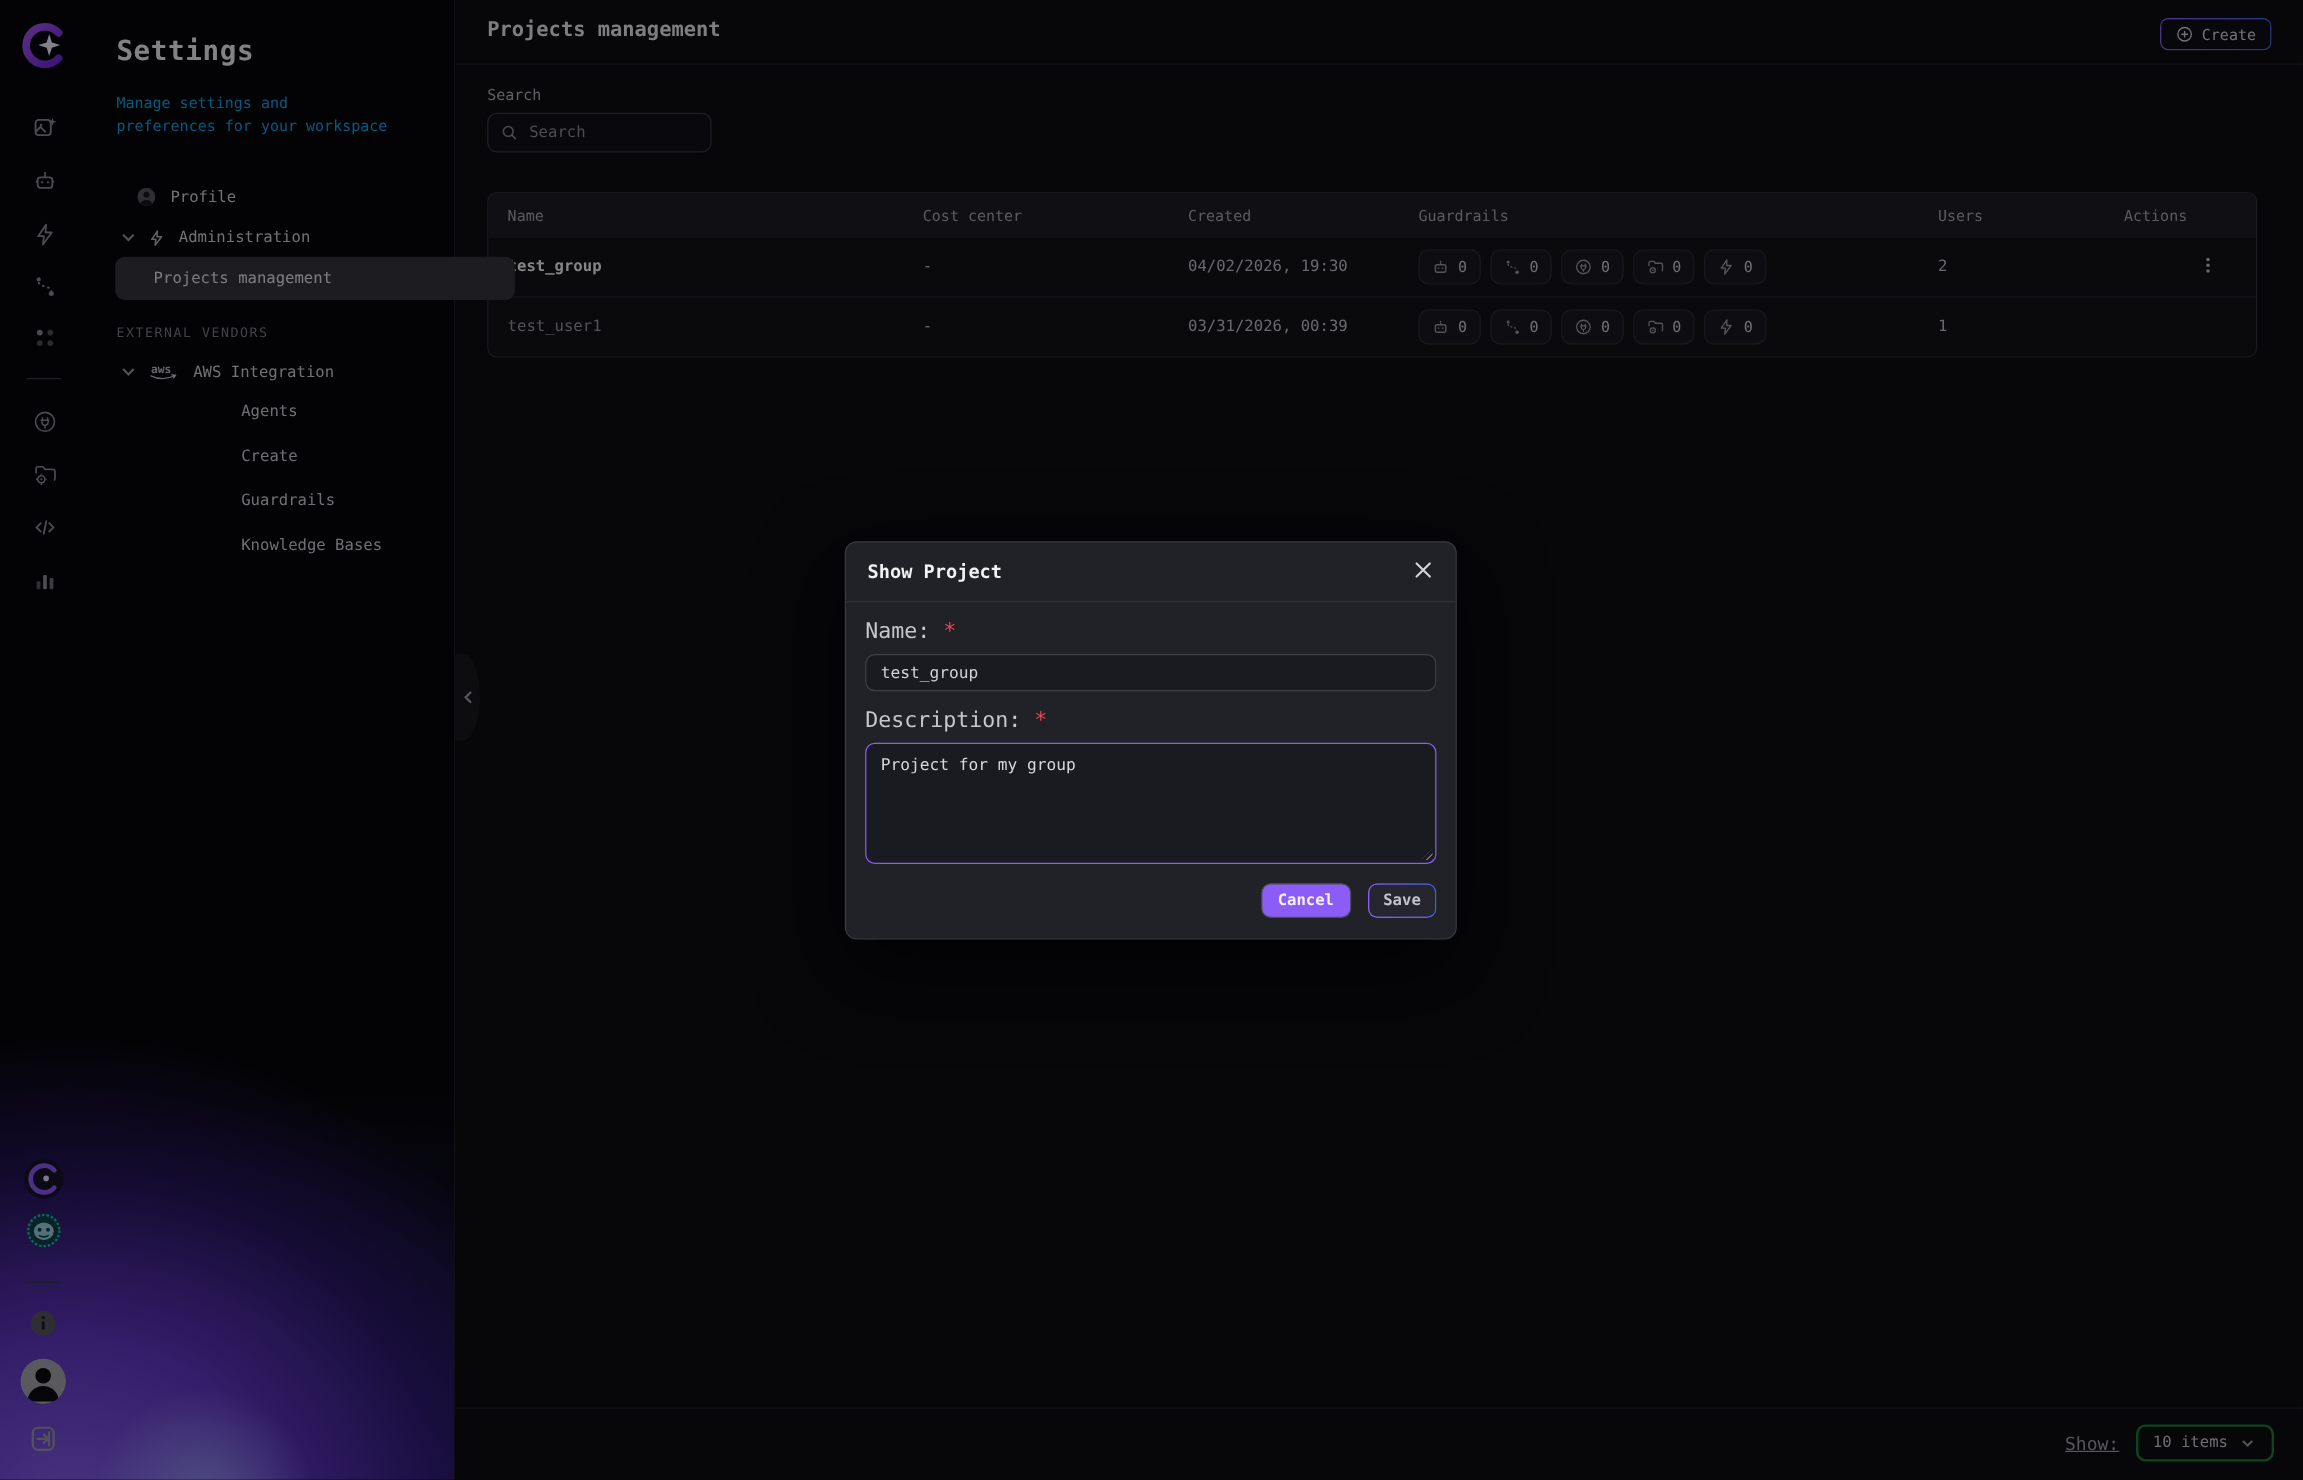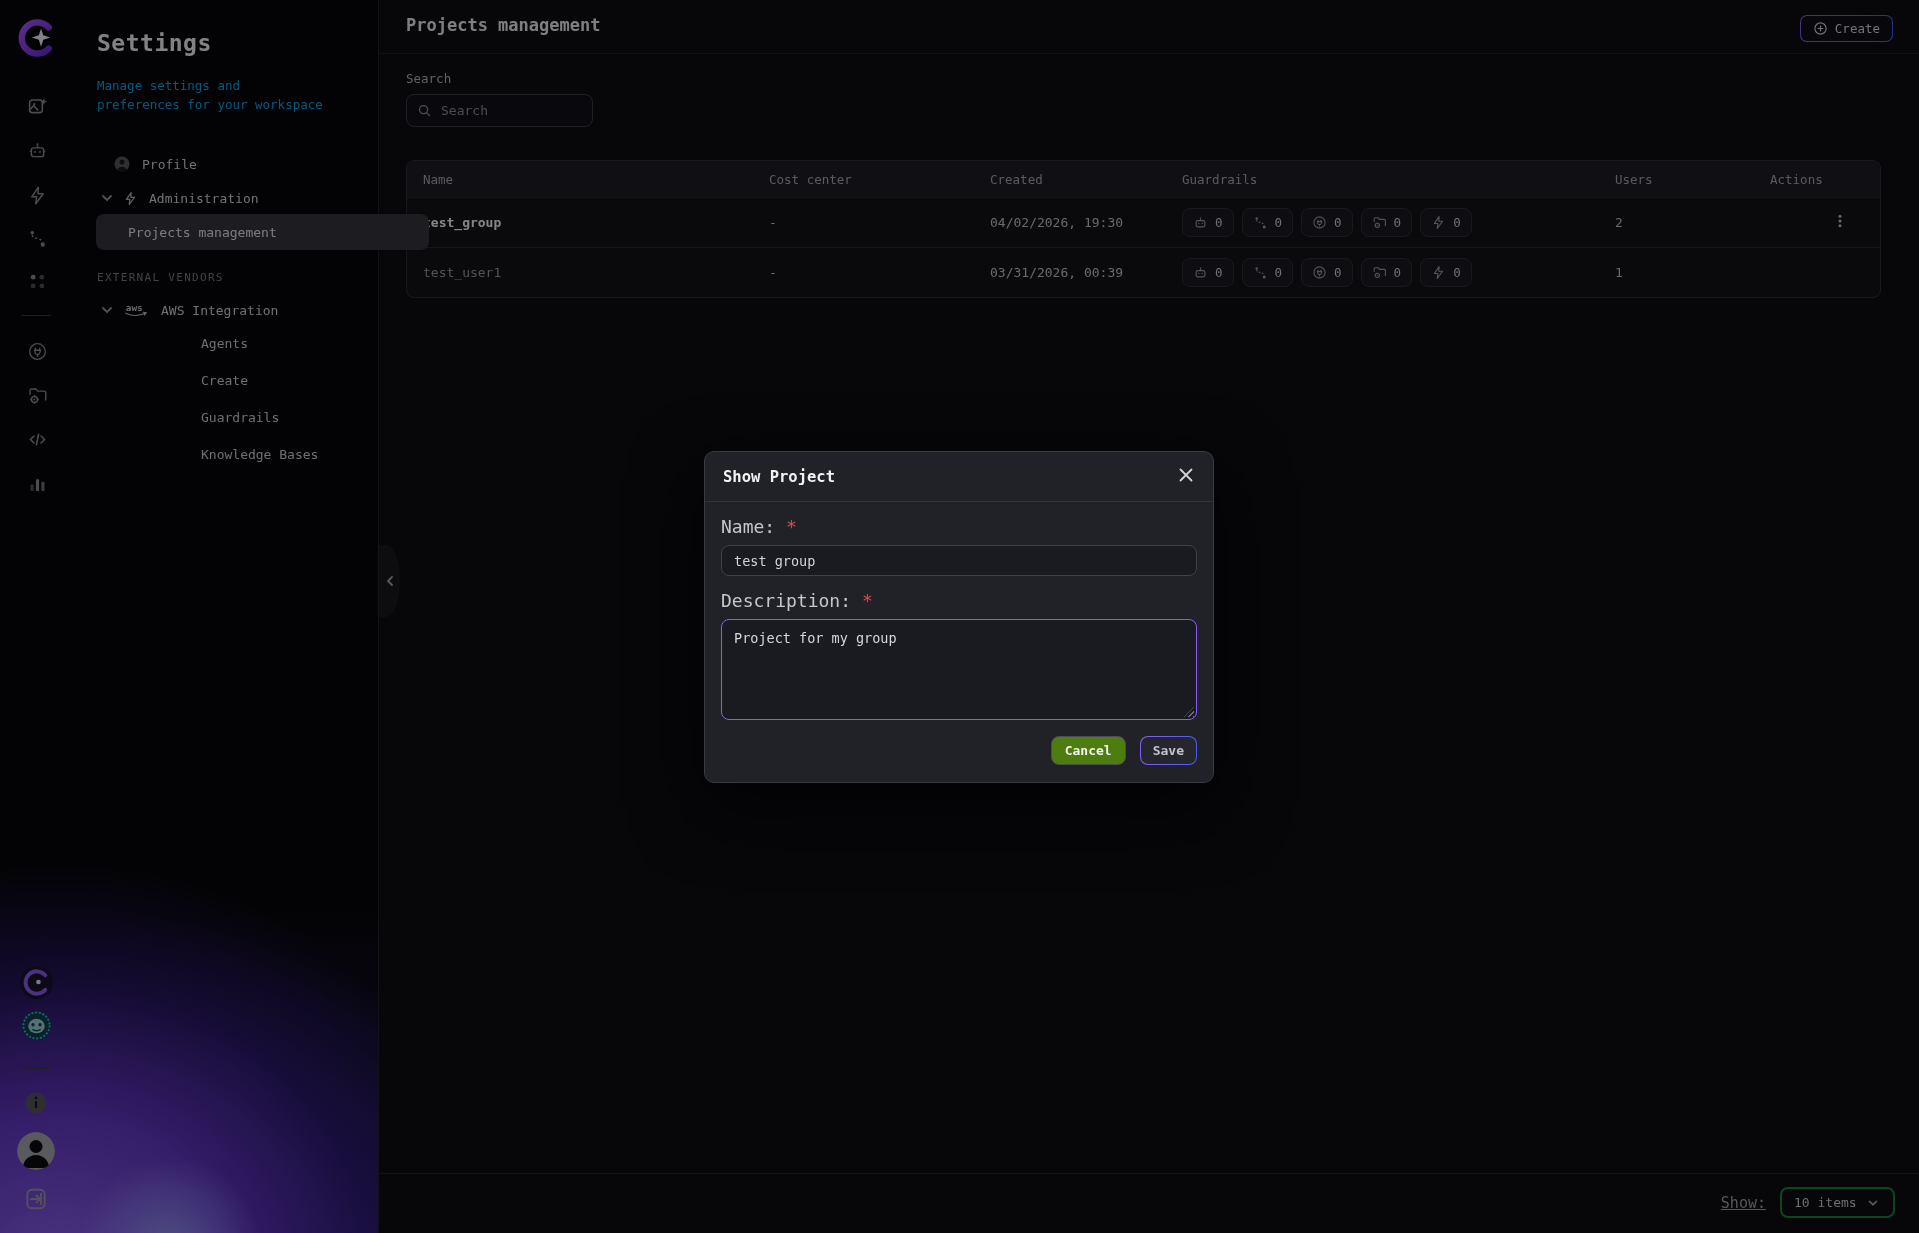--- a/index.html
+++ b/index.html
@@ -90,21 +90,21 @@
                padding:0 12px; font-family:inherit; font-size:13.5px; color:#d2d2d8; outline:none; }
   .fld-label + .fld-input + .fld-label { margin-top:14px; }
   .ta-wrap { position:relative; margin-top:8px; }
   .fld-ta { display:block; width:100%; height:101px; background:#1a1b20; border:1px solid #8b5cf6; border-radius:8px;
             padding:10px 12px; font-family:inherit; font-size:13.5px; color:#d8d8dc; outline:none; resize:none; }
   .grip { position:absolute; right:3px; bottom:3px; width:10px; height:10px; pointer-events:none;
           background:repeating-linear-gradient(135deg, transparent 0 2.2px, #6d6d76 2.2px 3.6px);
           clip-path:polygon(100% 0, 100% 100%, 0 100%); }
   .modal-foot { display:flex; justify-content:flex-end; gap:14px; margin-top:16px; }
   .btn { height:29px; border-radius:8px; font-family:inherit; font-size:13px; font-weight:bold; cursor:pointer; }
-  .btn-cancel { padding:5px 13px; background:#4d7c0f; border:1px solid #4c4c55; color:#f4f4f5;text-align:right; }
+  .btn-cancel { padding:5px 13px; background:#8b5cf6; border:1px solid #4c4c55; color:#f4f4f5;text-align:right; }
   .btn-save { padding:0 12px; border:1px solid transparent; color:#c2c3cb;
     background:linear-gradient(#26262e,#26262e) padding-box, linear-gradient(90deg,#8b5cf6,#4a5fe8) border-box; }
 </style>
 </head>
 <body>
 
 <aside class="rail">
   <div class="logo">
     <svg viewBox="0 0 48 48">
         <defs>

